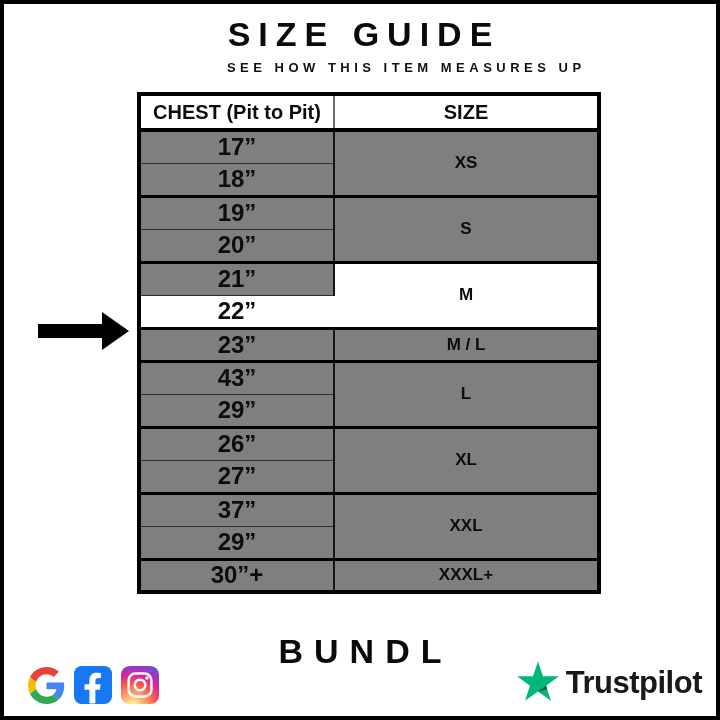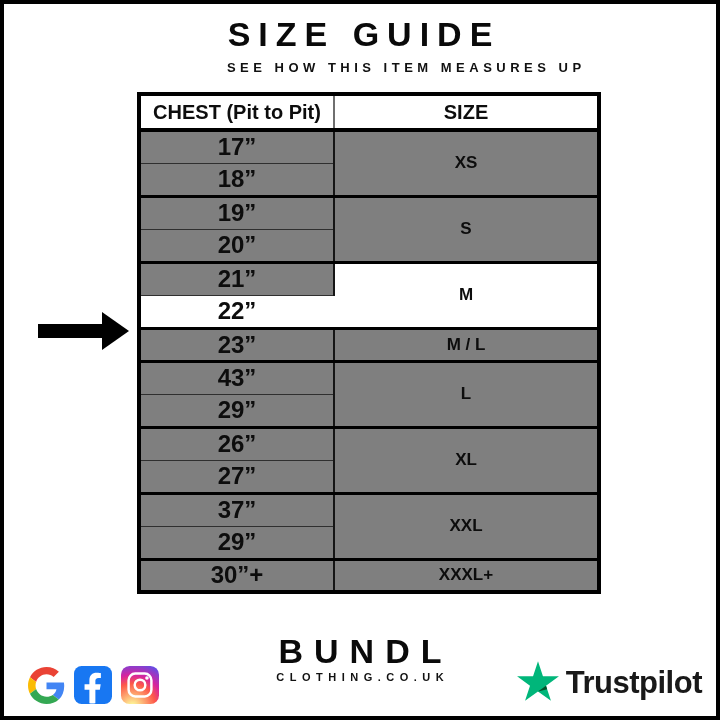--- a/index.html
+++ b/index.html
@@ -222,21 +222,20 @@
         <rect width="40" height="40" rx="9" fill="url(#igGrad)"></rect>
         <rect x="8" y="8" width="24" height="24" rx="7" fill="none" stroke="#ffffff" stroke-width="2.6"></rect>
         <circle cx="20" cy="20" r="5.6" fill="none" stroke="#ffffff" stroke-width="2.6"></circle>
         <circle cx="27.3" cy="12.7" r="1.9" fill="#ffffff"></circle>
       </svg>
     </span>
   </div>
 
   <div class="brand">
     <div class="brand-name">BUNDL</div>
-    <div class="brand-domain">CLOTHING.CO.UK</div>
   </div>
 
   <div class="trustpilot">
     <span>
       <svg width="42" height="40" viewBox="0 0 44 42">
         <path fill="#00B67A" d="M44 16.1H27.2L22 0.3 16.8 16.1H0l13.6 9.9-5.2 15.8L22 32l13.6 9.8-5.2-15.8L44 16.1z"></path>
         <path fill="#005128" d="M31.6 29.6l-1.2-3.6L22 32l9.6-2.4z"></path>
       </svg>
     </span>
     <span class="trustpilot-text">Trustpilot</span>

